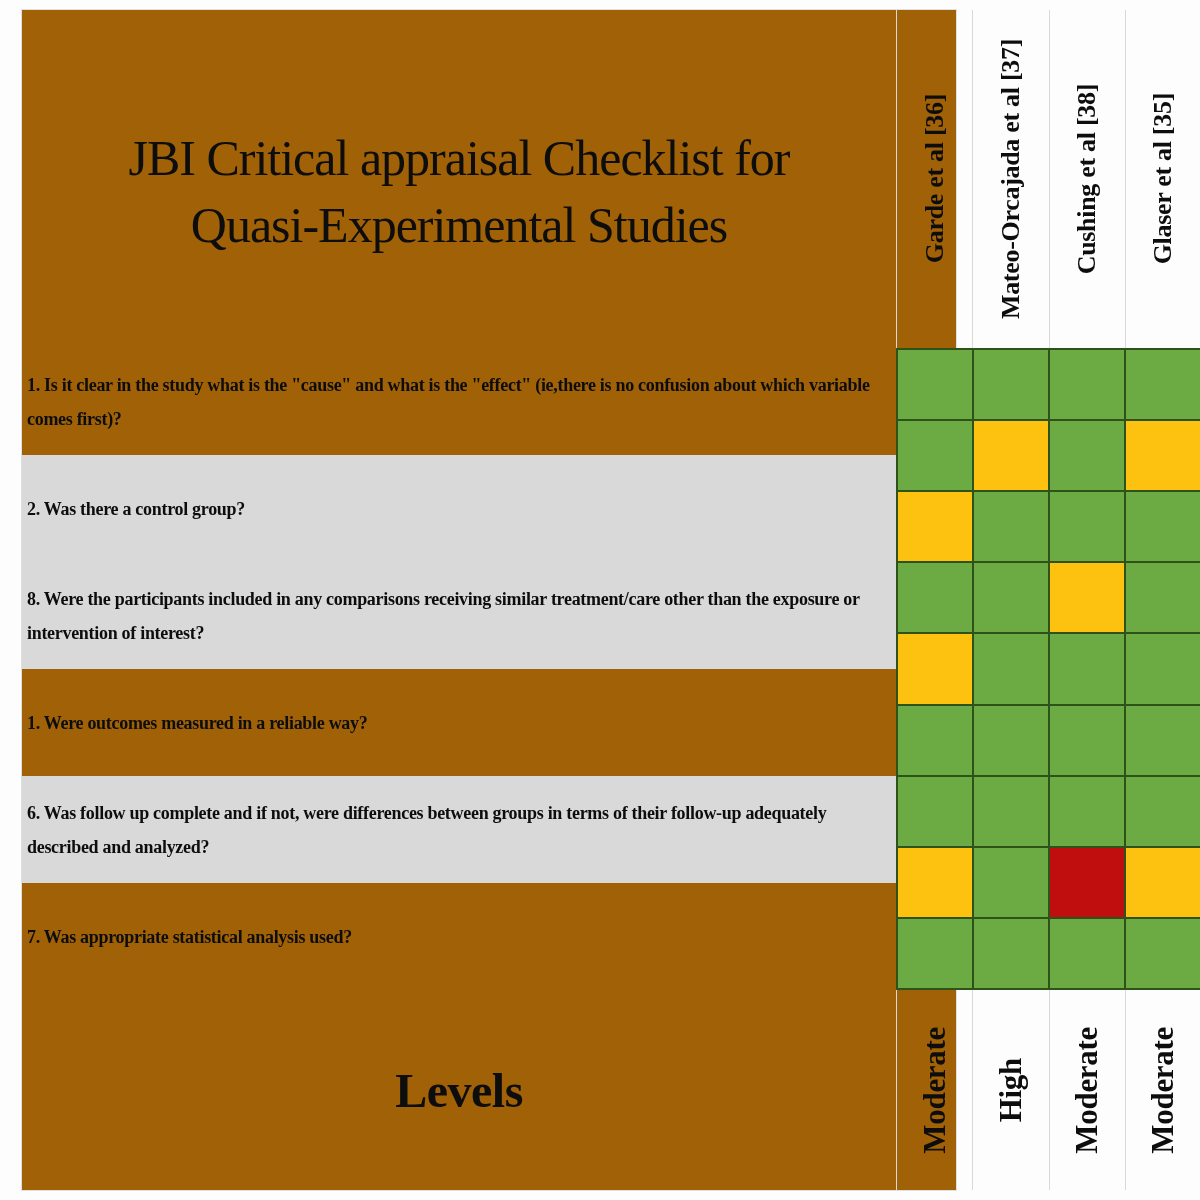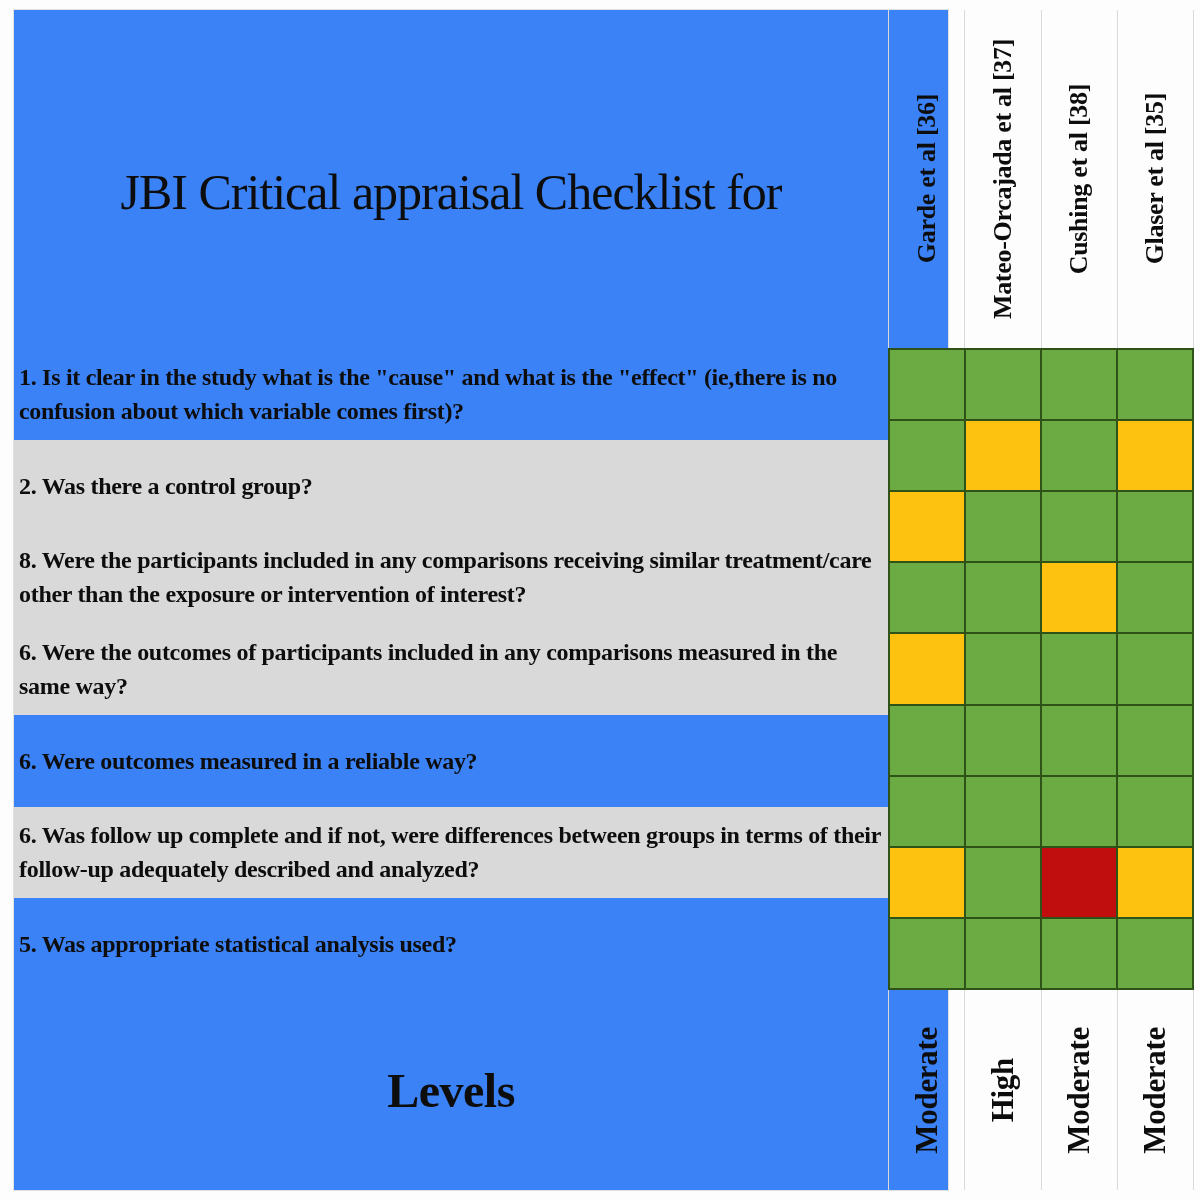--- a/index.html
+++ b/index.html
@@ -1,21 +1,21 @@
 <!DOCTYPE html>
 <html><head>
 <meta charset="utf-8">
 <style>
   * { margin:0; padding:0; box-sizing:border-box; }
   html,body { width:1200px; height:1200px; background:#fdfdfd; }
   body { font-family:"Liberation Serif","DejaVu Serif",serif; color:#0d0d0d; position:relative; }
 
   .figure {
-    position:absolute; left:13px; top:9px; width:936px; height:1182px;
-    background:#3b82f6; border:1px solid #e0e0e0;
+    position:absolute; left:21px; top:9px; width:936px; height:1182px;
+    background:#a16207; border:1px solid #e0e0e0;
   }
 
   
   .header-band { position:absolute; left:0; top:0; width:1180px; height:338px; display:flex; }
   .title-block {
     width:874px; display:flex; flex-direction:column; align-items:center;
     justify-content:center; padding-top:26px; text-align:center;
   }
   .title-line { font-size:50px; line-height:67px; letter-spacing:-1px; white-space:nowrap; }
   .head-cols { width:306px; display:flex; }
@@ -28,21 +28,21 @@
     writing-mode:vertical-rl; transform:rotate(180deg);
     font-weight:bold; white-space:nowrap;
   }
   .head-label { font-size:26px; letter-spacing:-0.3px; }
 
   
   .rows-band { position:absolute; left:0; top:338px; width:1180px; height:642px; display:flex; }
   .questions-col { width:874px; display:flex; flex-direction:column; }
   .q-row {
     flex:1; display:flex; flex-direction:column; justify-content:center;
-    padding:1px 6px 1px 5px; font-weight:bold; font-size:24px;
+    padding:1px 6px 1px 5px; font-weight:bold; font-size:18px;
     line-height:34px; letter-spacing:-0.3px;
   }
   .q-row.alt { background:#d9d9d9; }
   .ratings-grid {
     width:306px; height:642px; display:grid;
     grid-template-columns:repeat(4,1fr); grid-template-rows:repeat(9,1fr);
     background:#2e5217; gap:2px; padding:2px;
   }
   .cell { width:100%; height:100%; }
 
@@ -59,20 +59,21 @@
   .level-label { font-size:31px; letter-spacing:-0.3px; }
 </style>
 </head>
 <body>
 
 <div class="figure">
 
   <div class="header-band">
     <div class="title-block">
         <div class="title-line">JBI Critical appraisal Checklist for</div>
+        <div class="title-line">Quasi-Experimental Studies</div>
       </div>
     <div class="head-cols">
         <div class="head-cell">
           <span class="vtext head-label">Garde et al [36]</span>
         </div>
         <div class="head-cell">
           <span class="vtext head-label">Mateo-Orcajada et al [37]</span>
         </div>
         <div class="head-cell">
           <span class="vtext head-label">Cushing et al [38]</span>
@@ -87,31 +88,28 @@
     <div class="questions-col">
         <div class="q-row">
           <span>1. Is it clear in the study what is the "cause" and what is the "effect" (ie,there is no confusion about which variable comes first)?</span>
         </div>
         <div class="q-row alt">
           <span>2. Was there a control group?</span>
         </div>
         <div class="q-row alt">
           <span>8. Were the participants included in any comparisons receiving similar treatment/care other than the exposure or intervention of interest?</span>
         </div>
-        <div class="q-row alt">
-          <span>6. Were the outcomes of participants included in any comparisons measured in the same way?</span>
-        </div>
         <div class="q-row">
-          <span>6. Were outcomes measured in a reliable way?</span>
+          <span>1. Were outcomes measured in a reliable way?</span>
         </div>
         <div class="q-row alt">
           <span>6. Was follow up complete and if not, were differences between groups in terms of their follow-up adequately described and analyzed?</span>
         </div>
         <div class="q-row">
-          <span>5. Was appropriate statistical analysis used?</span>
+          <span>7. Was appropriate statistical analysis used?</span>
         </div>
       </div>
     <div class="ratings-grid">
         <div class="cell" style="background: rgb(108, 171, 68);"></div>
         <div class="cell" style="background: rgb(108, 171, 68);"></div>
         <div class="cell" style="background: rgb(108, 171, 68);"></div>
         <div class="cell" style="background: rgb(108, 171, 68);"></div>
         <div class="cell" style="background: rgb(108, 171, 68);"></div>
         <div class="cell" style="background: rgb(253, 194, 15);"></div>
         <div class="cell" style="background: rgb(108, 171, 68);"></div>

